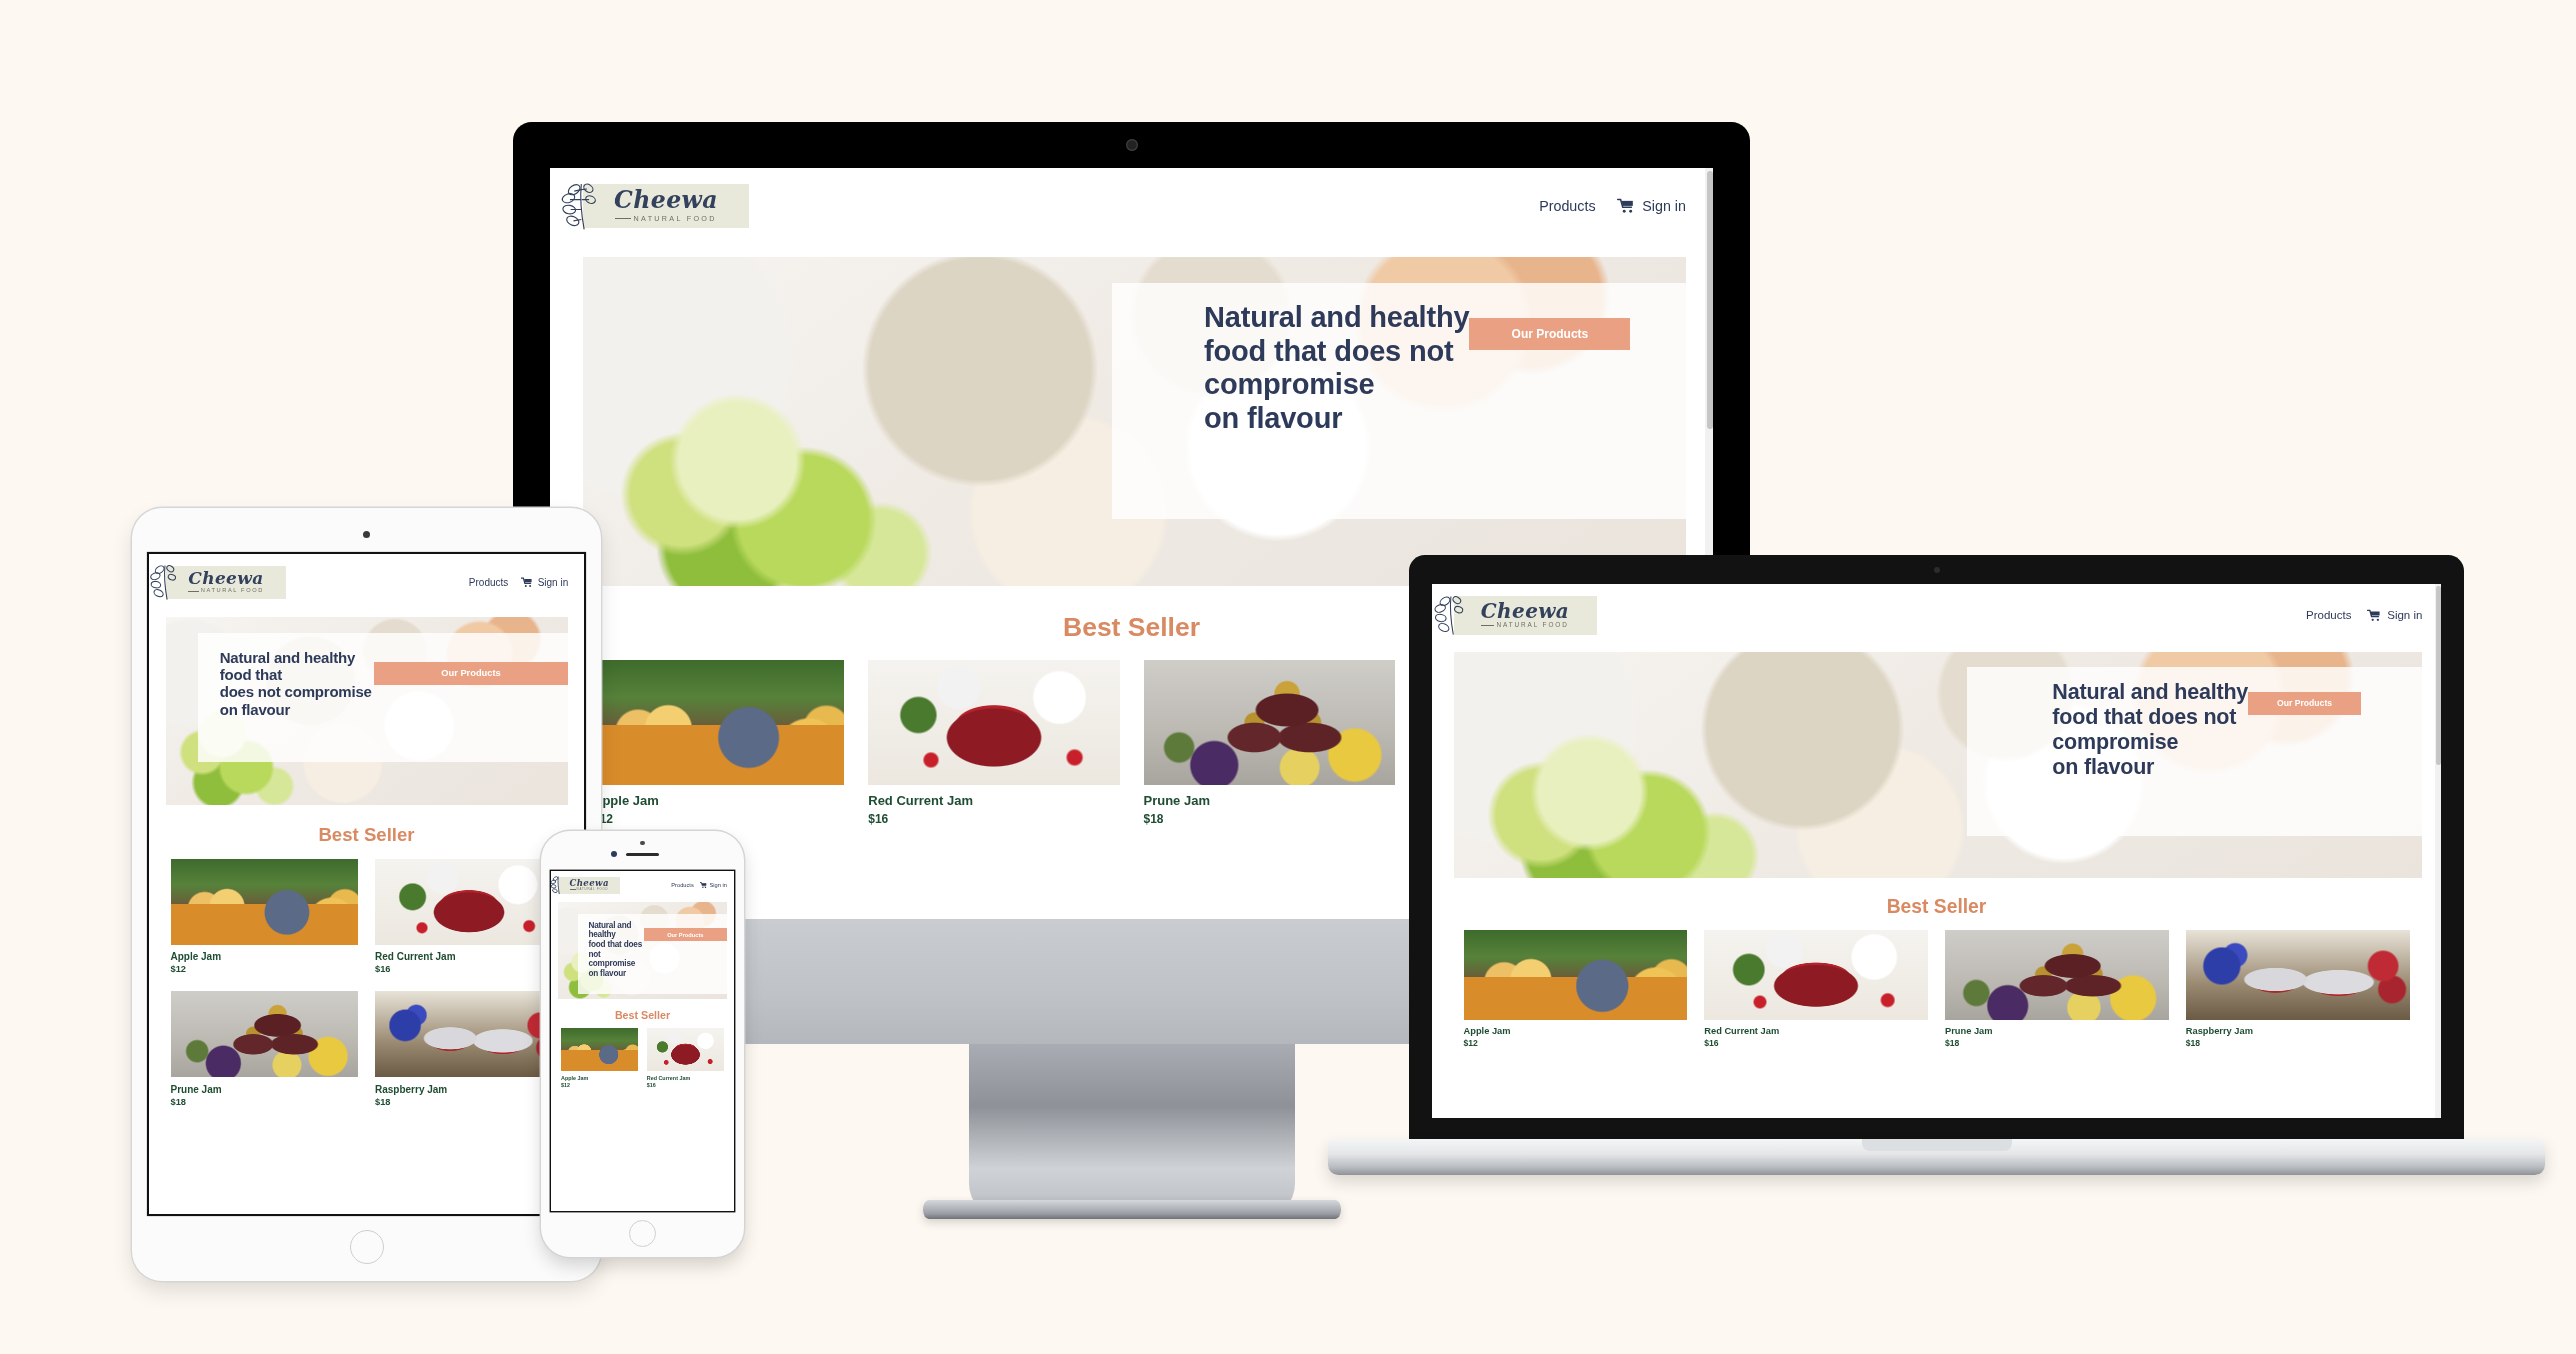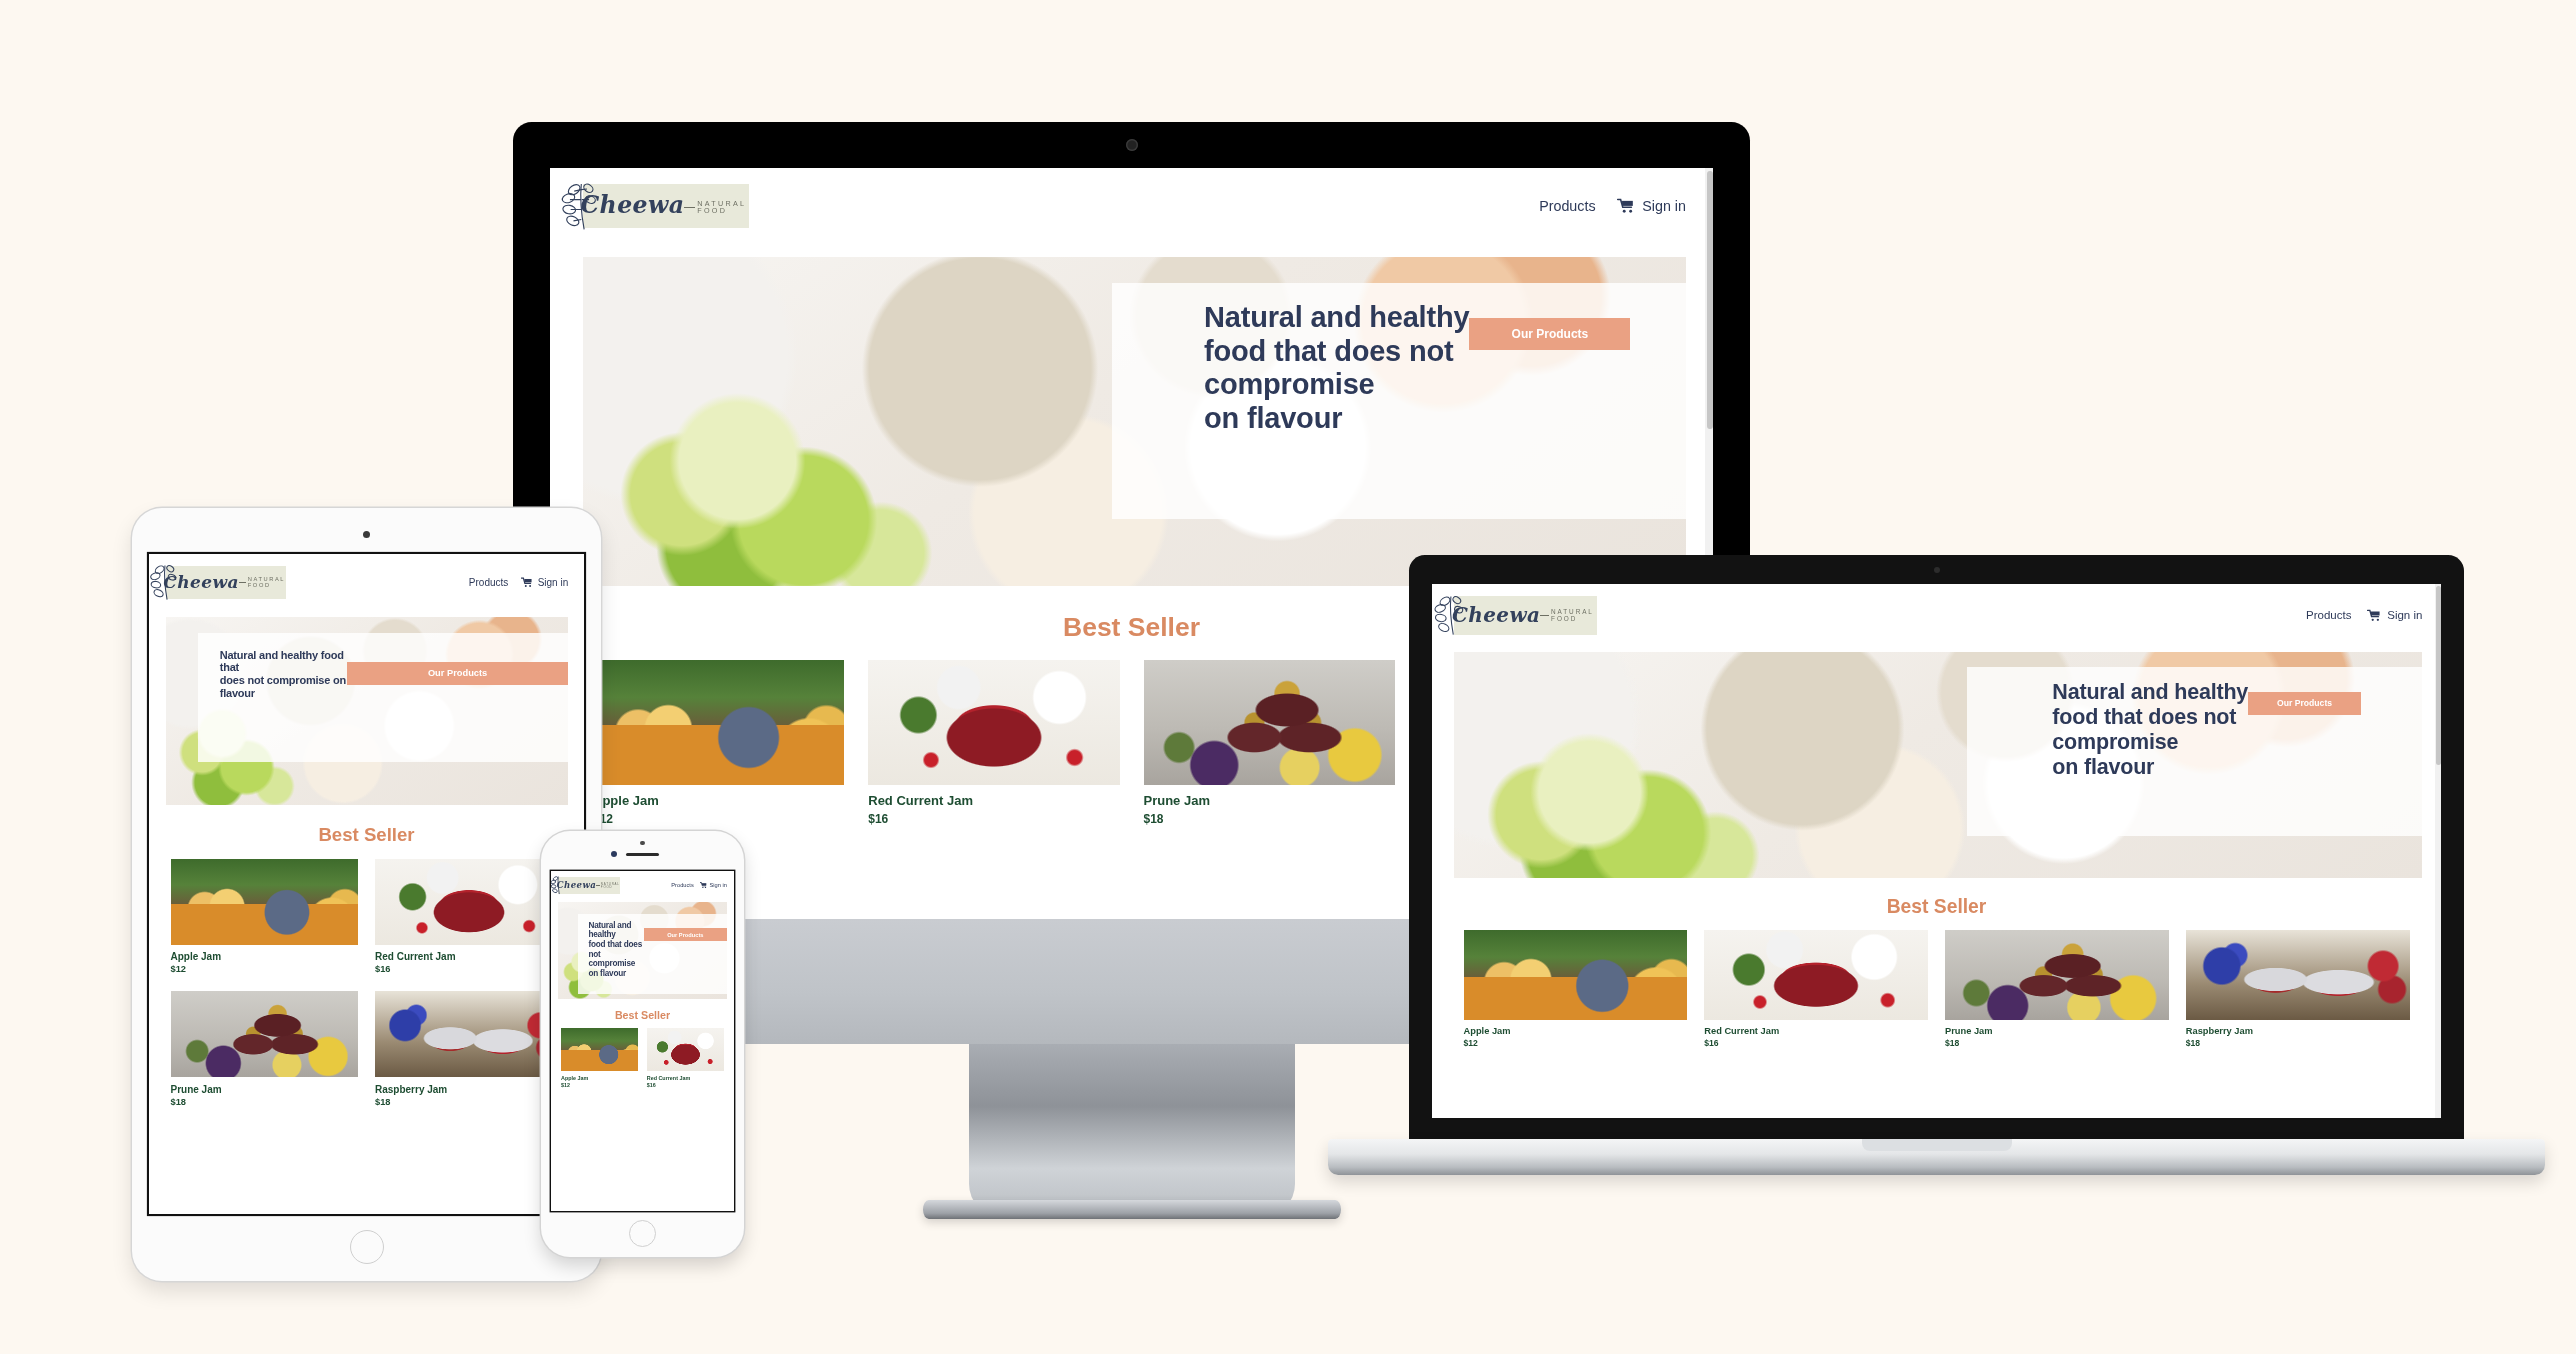--- a/index.html
+++ b/index.html
@@ -12,21 +12,21 @@
   .stage { position:absolute; inset:0; }
 
   
   .site { background:#ffffff; width:100%; height:100%; overflow:hidden; position:relative; }
   .navbar { display:flex; align-items:center; justify-content:space-between; background:#fff; }
   .logo {
     background:#e8e9da; display:flex; align-items:center; justify-content:center;
     position:relative; flex:none;
   }
   .logo .leaf { position:absolute; left:-14%; top:50%; transform:translateY(-50%); }
-  .logo-inner { display:flex; flex-direction:row; align-items:center; line-height:1; }
+  .logo-inner { display:flex; flex-direction:column; align-items:center; line-height:1; }
   .logo-word {
     font-family:"DejaVu Serif", serif; font-style:italic; color:#33415c; font-weight:700;
     letter-spacing:0.4px;
   }
   .logo-sub {
     font-family:"Liberation Sans", sans-serif; color:#6d6f63; font-weight:400;
     display:flex; align-items:center; gap:.35em;
   }
   .logo-sub .dash { background:#6d6f63; height:0.7px; display:block; }
   .navlinks { display:flex; align-items:center; color:#2e3a59; }
@@ -253,21 +253,21 @@
 
   
   .d-tab .navbar { padding:11.5px 15.8px 8.6px 17px; }
   .d-tab .logo { width:120px; height:33px; }
   .d-tab .logo-word { font-size:17px; }
   .d-tab .logo-sub { font-size:5.7px; letter-spacing:1.6px; margin-top:1.4px; }
   .d-tab .logo-sub .dash { width:10.7px; }
   .d-tab .navlinks { gap:13px; font-size:10px; }
   .d-tab .hero { height:188px; margin:10px 15.8px 0 17px; }
   .d-tab .hero-panel { left:8%; right:0; top:15.8px; width:92%; height:129px; padding:15.8px 0 0 21.5px; }
-  .d-tab .hero-h { font-size:11px; }
+  .d-tab .hero-h { font-size:15px; }
   .d-tab .btn-products { width:82%; height:23px; font-size:9.3px; margin-top:13px; }
   .d-tab .section-title { font-size:18.6px; margin:18.6px 0 13px; }
   .d-tab .prod-grid { grid-template-columns:repeat(2,1fr); gap:17px; padding:0 21.5px; }
   .d-tab .prod-img { height:86px; }
   .d-tab .prod-name { font-size:10px; margin-top:6.4px; }
   .d-tab .prod-price { font-size:9.3px; margin-top:2.1px; }
 
   
   .d-phn .navbar { padding:5.7px 7.2px 4.3px 7.2px; }
   .d-phn .logo { width:62px; height:17px; }

